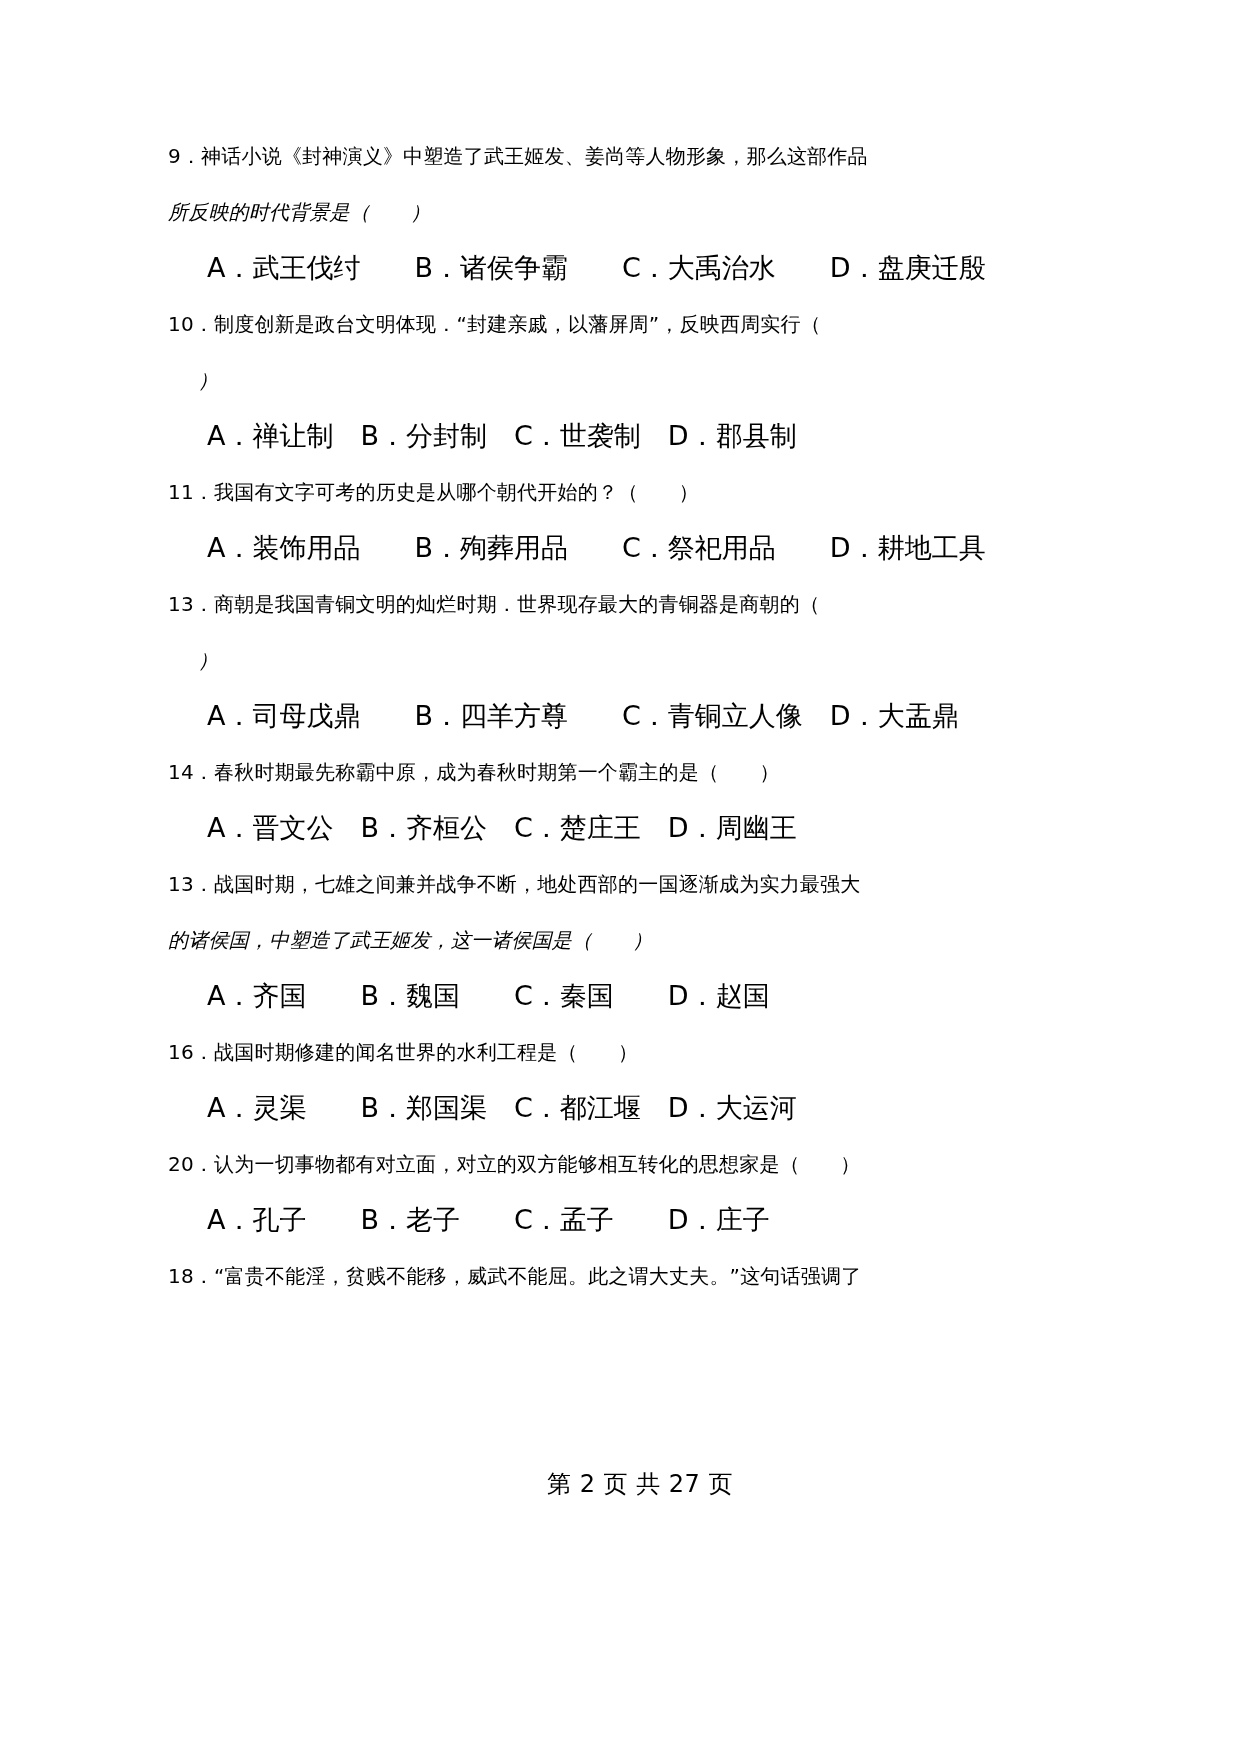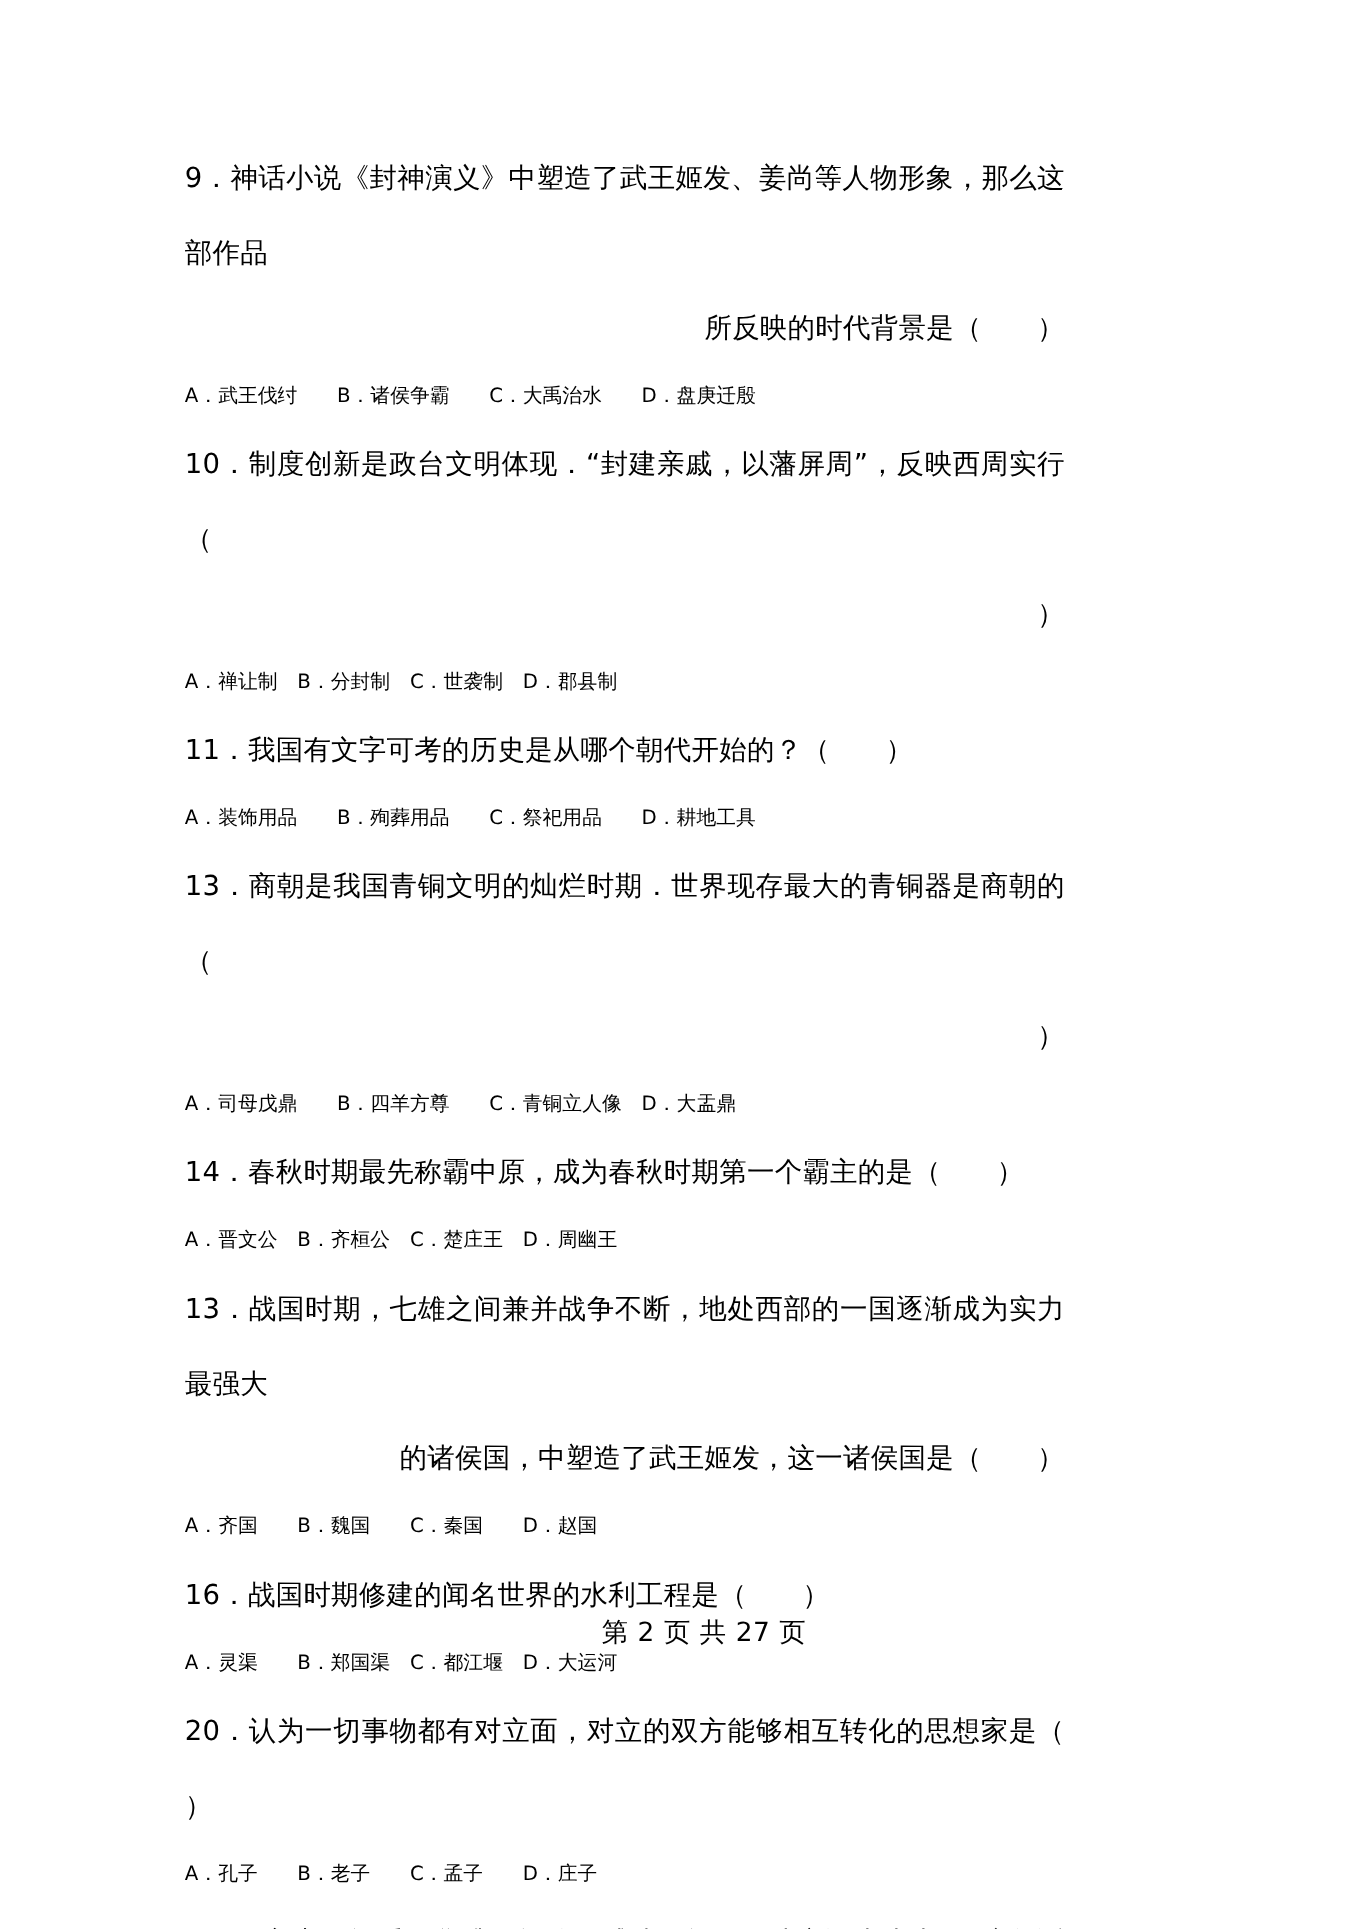--- a/index.html
+++ b/index.html
@@ -22,38 +22,40 @@
     height: 1754px;
     background: #ffffff;
   }
   .content {
     position: absolute;
     left: 168px;
     top: 128px;
     width: 800px;
   }
   .qline {
-    font-size: 25px;
-    line-height: 68px;
+    font-size: 20px;
+    line-height: 56px;
     letter-spacing: 0.2px;
     white-space: pre-wrap;
     word-break: break-all;
     text-align: justify;
     text-justify: inter-character;
   }
   .qline.cont {
-    text-align: right;
+    text-align: left;
+    font-style: italic;
   }
   .qline.indent {
     text-indent: 30px;
   }
   .opts {
-    font-size: 18px;
+    font-size: 27px;
     line-height: 56px;
     white-space: pre;
+    margin-left: 39px;
   }
   .footer {
     position: absolute;
     left: 0;
     top: 1468px;
     width: 1240px;
     text-align: center;
     font-size: 24px;
     letter-spacing: 0.5px;
     padding-left: 20px;

